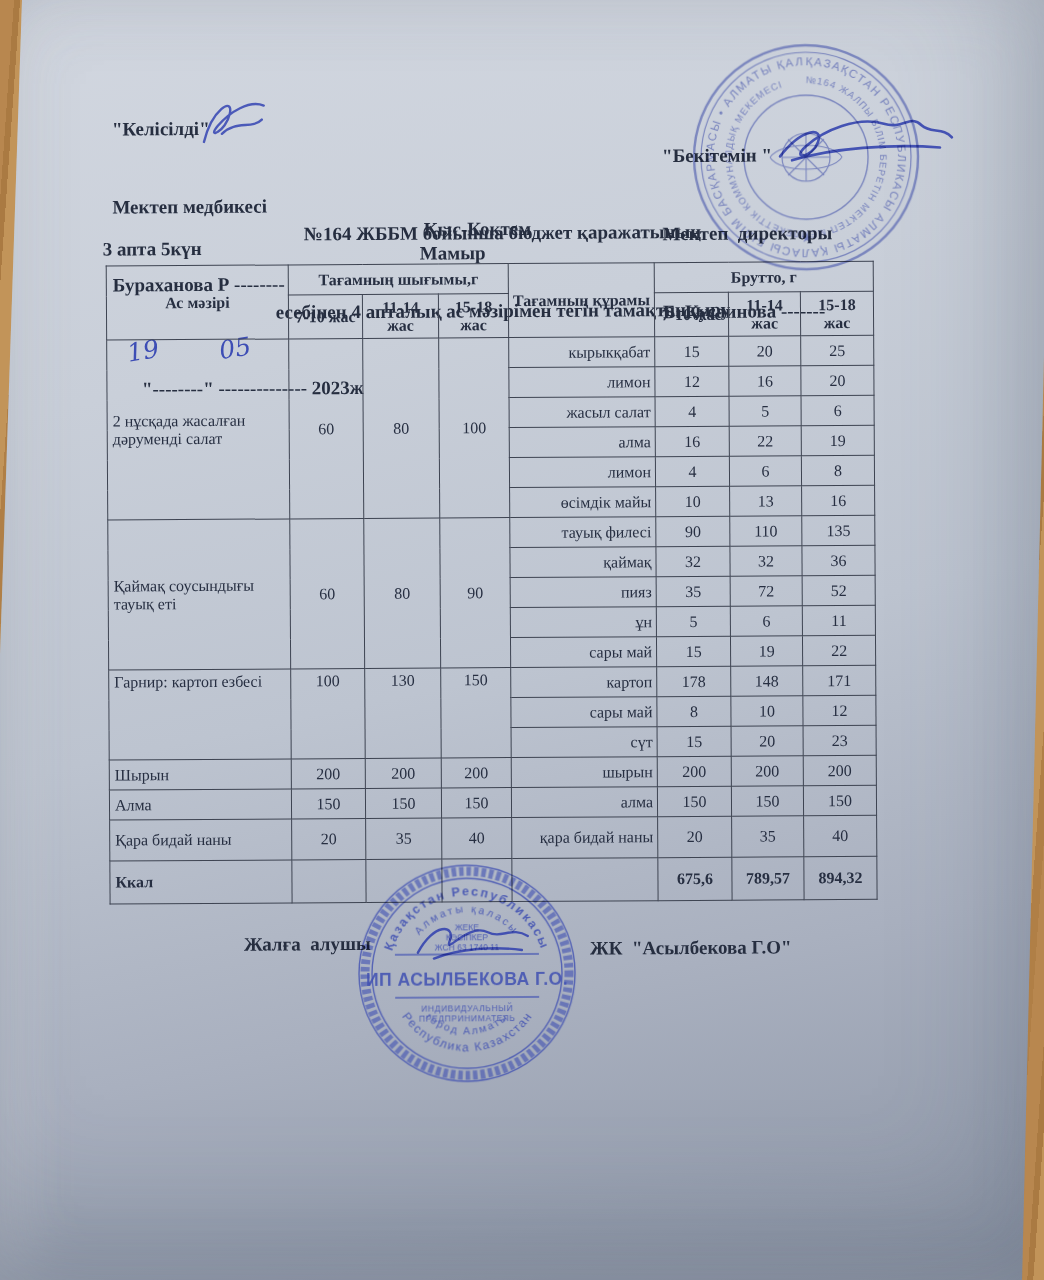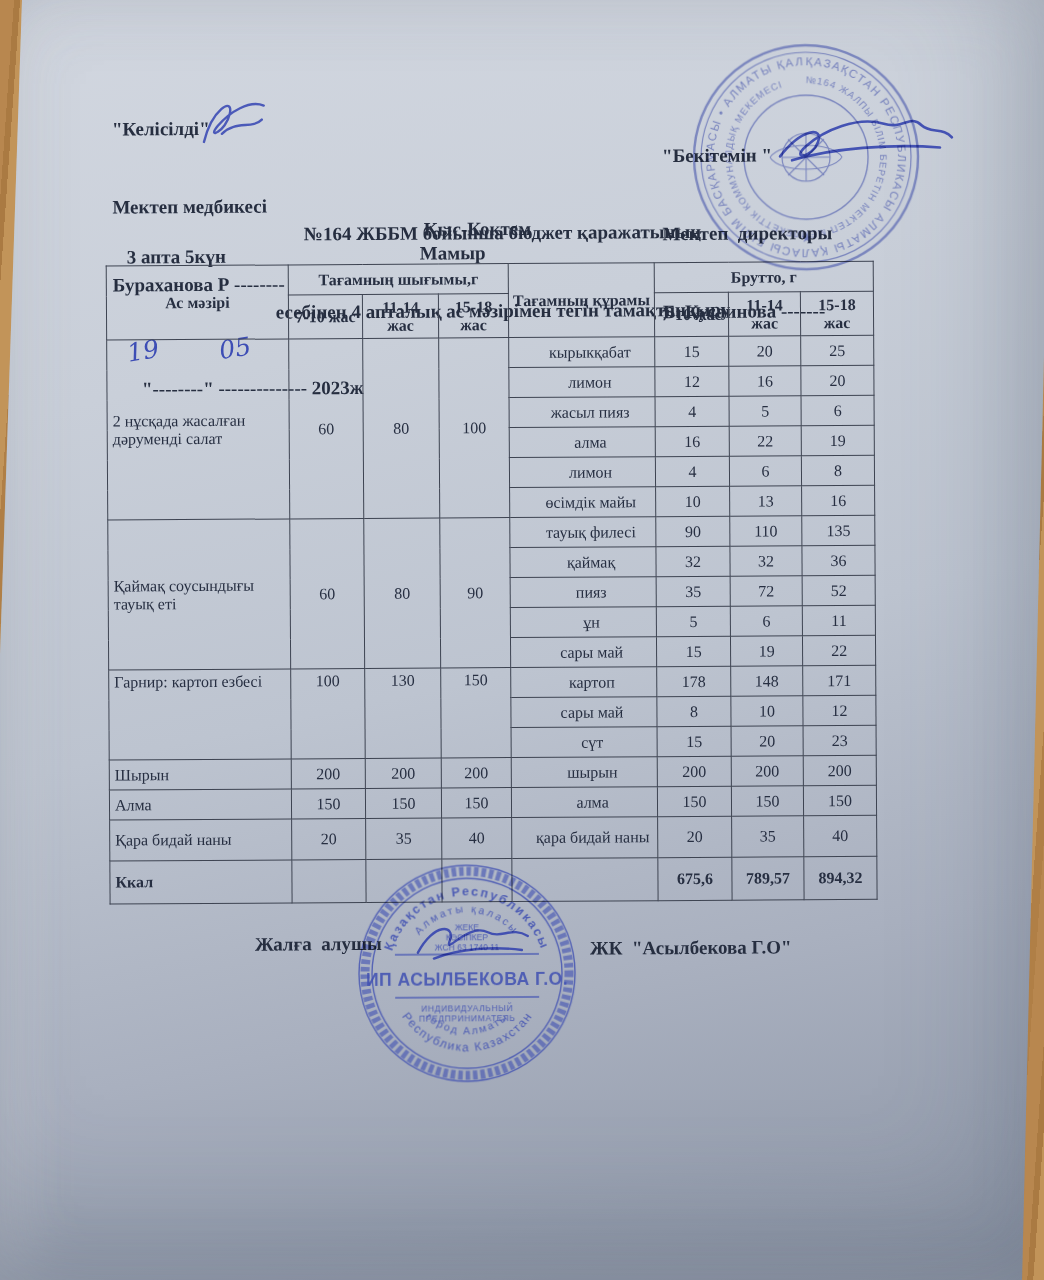--- a/index.html
+++ b/index.html
@@ -22,21 +22,21 @@
   .hand{
     position:absolute;color:#3d4db5;font-size:25px;font-style:italic;
     font-family:"DejaVu Serif",serif;transform:rotate(-9deg);font-weight:400;
   }
   
   table{border-collapse:collapse;table-layout:fixed;background:transparent;}
   td{border:1.8px solid #3e4452;padding:1px 4px;height:27px;font-size:16px;line-height:1.12;
      color:#272f42;overflow:hidden;}
   thead td{font-weight:700;text-align:center;}
   td.num{text-align:center;}
-  td.ing{text-align:center;padding-left:20px;}
+  td.ing{text-align:right;padding-left:20px;}
   td.dish{text-align:left;padding-left:5px;font-size:16px;}
   td.vtop{vertical-align:top;padding-top:3px;}
   tr.row-tall td{height:38px;}
   tr.row-kkal td{height:40px;vertical-align:middle;font-weight:700;}
   tr.row-kkal td.num{font-weight:700;text-align:center;}
   .stamp{position:absolute;mix-blend-mode:multiply;filter:blur(.3px);}
   .sig{position:absolute;mix-blend-mode:multiply;}
 </style>
 </head>
 <body>
@@ -68,21 +68,21 @@
 
   <svg class="sig" style="left:775px;top:100px;z-index:7;" width="190" height="80" viewBox="0 0 190 80">
     <path d="M8,58 C30,30 52,28 46,44 C40,60 18,62 34,48 C52,32 86,18 112,26 C132,32 138,16 150,28 C158,36 172,30 180,40 M20,62 C60,50 120,46 168,50" stroke="#3848b0" stroke-width="2.6" fill="none" stroke-linecap="round" opacity=".92"></path>
   </svg>
 
   <div class="abs hdr center-wrap" style="top:168px;">
     <div>№164 ЖББМ бойынша бюджет қаражатының</div>
     <div>есебінен 4 апталық ас мәзірімен тегін тамақтандыру</div>
   </div>
   <div class="abs hdr" style="left:110px;width:740px;text-align:center;top:216px;">Қыс-Коктем</div>
-  <div class="abs hdr" style="left:129px;top:234px;margin-top:8px;">3 апта 5күн</div>
+  <div class="abs hdr" style="left:105px;top:234px;">3 апта 5күн</div>
   <div class="abs hdr" style="left:110px;width:690px;text-align:center;top:240px;">Мамыр</div>
 
   <table class="abs" style="left:108px;top:263px;width:767px;">
     <colgroup>
       <col style="width:182px">
         <col style="width:74px">
         <col style="width:76px">
         <col style="width:70px">
       <col style="width:146px">
         <col style="width:74px">
@@ -116,21 +116,21 @@
           <td class="num">20</td>
           <td class="num">25</td>
         </tr>
         <tr>
           <td class="ing">лимон</td>
           <td class="num">12</td>
           <td class="num">16</td>
           <td class="num">20</td>
         </tr>
         <tr>
-          <td class="ing">жасыл пияз</td>
+          <td class="ing">жасыл салат</td>
           <td class="num">4</td>
           <td class="num">5</td>
           <td class="num">6</td>
         </tr>
         <tr>
           <td class="ing">алма</td>
           <td class="num">16</td>
           <td class="num">22</td>
           <td class="num">19</td>
         </tr>
@@ -238,21 +238,21 @@
           <td class="num"></td>
           <td class="num"></td>
           <td class="ing"></td>
           <td class="num">675,6</td>
           <td class="num">789,57</td>
           <td class="num">894,32</td>
         </tr>
       </tbody>
   </table>
 
-  <div class="abs hdr" style="left:253px;top:930px;">Жалға  алушы</div>
+  <div class="abs hdr" style="left:242px;top:930px;">Жалға  алушы</div>
   <div class="abs hdr" style="left:588px;top:936px;">ЖК  "Асылбекова Г.О"</div>
 
   <svg class="stamp" style="left:678px;top:28px;z-index:5;" width="262" height="262" viewBox="0 0 262 262">
     <defs>
       <path id="sring1" d="M131,39 a92,92 0 1 1 -0.1,0"></path>
       <path id="sring2" d="M131,57 a74,74 0 1 1 -0.1,0"></path>
     </defs>
     <g stroke="#4b59ad" fill="none" opacity=".62">
       <circle cx="131" cy="131" r="112" stroke-width="2.4"></circle>
       <circle cx="131" cy="131" r="105" stroke-width="1.2"></circle>

